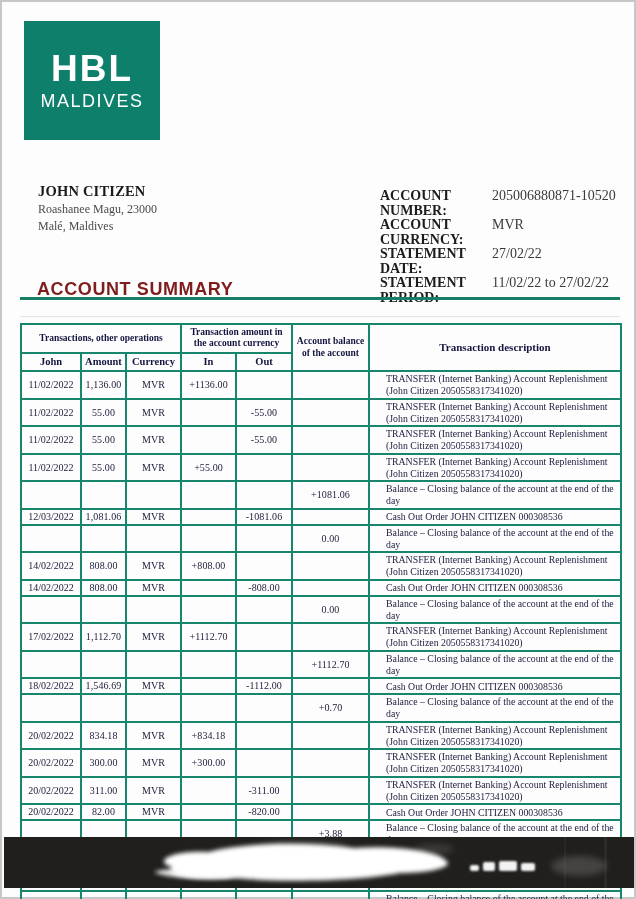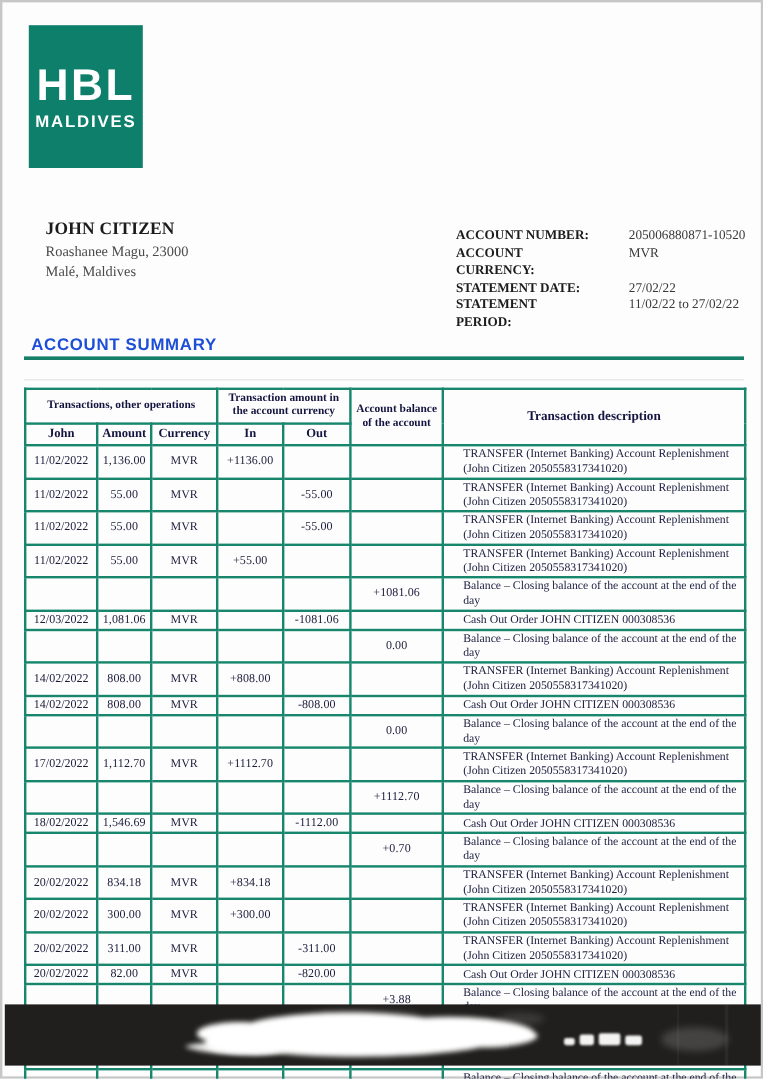--- a/index.html
+++ b/index.html
@@ -6,49 +6,49 @@
   html,body { width:636px; height:899px; background:#ffffff; }
   body { font-family:"Liberation Serif", serif; overflow:hidden; }
 
   .page {
     position:relative; width:636px; height:899px;
     background:#fdfdfd; border:2px solid #c7c7c7;
   }
 
   
   .logo {
-    position:absolute; left:22px; top:19px; width:95px; height:119px;
+    position:absolute; left:22px; top:19px; width:136px; height:119px;
     background:#0d7f6a; color:#ffffff;
     display:flex; flex-direction:column; align-items:center; justify-content:center;
   }
   .logo .logo-text {
     font-family:"Liberation Sans", sans-serif; font-weight:bold;
     font-size:37px; letter-spacing:2px; line-height:1;
   }
   .logo .logo-sub {
-    font-family:"Liberation Sans", sans-serif; font-weight:bold;
-    font-size:14px; letter-spacing:1.5px; margin-top:4px;
+    font-family:"Liberation Sans", sans-serif; font-weight:normal;
+    font-size:18px; letter-spacing:1.5px; margin-top:4px;
   }
 
   
   .customer { position:absolute; left:36px; top:181px; }
   .customer-name { font-size:14.5px; font-weight:bold; color:#1b1b1b; letter-spacing:.2px; }
   .customer-addr { font-size:12px; color:#4a4a4a; line-height:1.22; margin-top:2px; }
 
   
   .account-info { position:absolute; left:378px; top:187px; }
-  .acct-row { display:flex; font-size:11px; line-height:14.5px;gap:32px; }
+  .acct-row { display:flex; font-size:14px; line-height:14.5px; }
   .acct-label { width:112px; font-weight:bold; color:#1c1c1c; }
   .acct-value { color:#3a3a3a; }
 
   
   .section-title {
-    position:absolute; left:24px; top:277px;
+    position:absolute; left:35px; top:277px;
     font-family:"Liberation Sans", sans-serif; font-weight:bold;
-    font-size:14px; letter-spacing:.6px; color:#1d4ed8;
+    font-size:18px; letter-spacing:.6px; color:#7f1d1d;
   }
   .title-rule { position:absolute; left:18px; top:295px; width:600px; height:3px; background:#157f68; }
   .faint-rule { position:absolute; left:18px; top:314px; width:600px; height:1px; background:#e3e3e3; }
 
   
   table.tx {
     position:absolute; left:18px; top:321px; width:600px;
     border-collapse:collapse; table-layout:fixed;
   }
   table.tx th, table.tx td {

